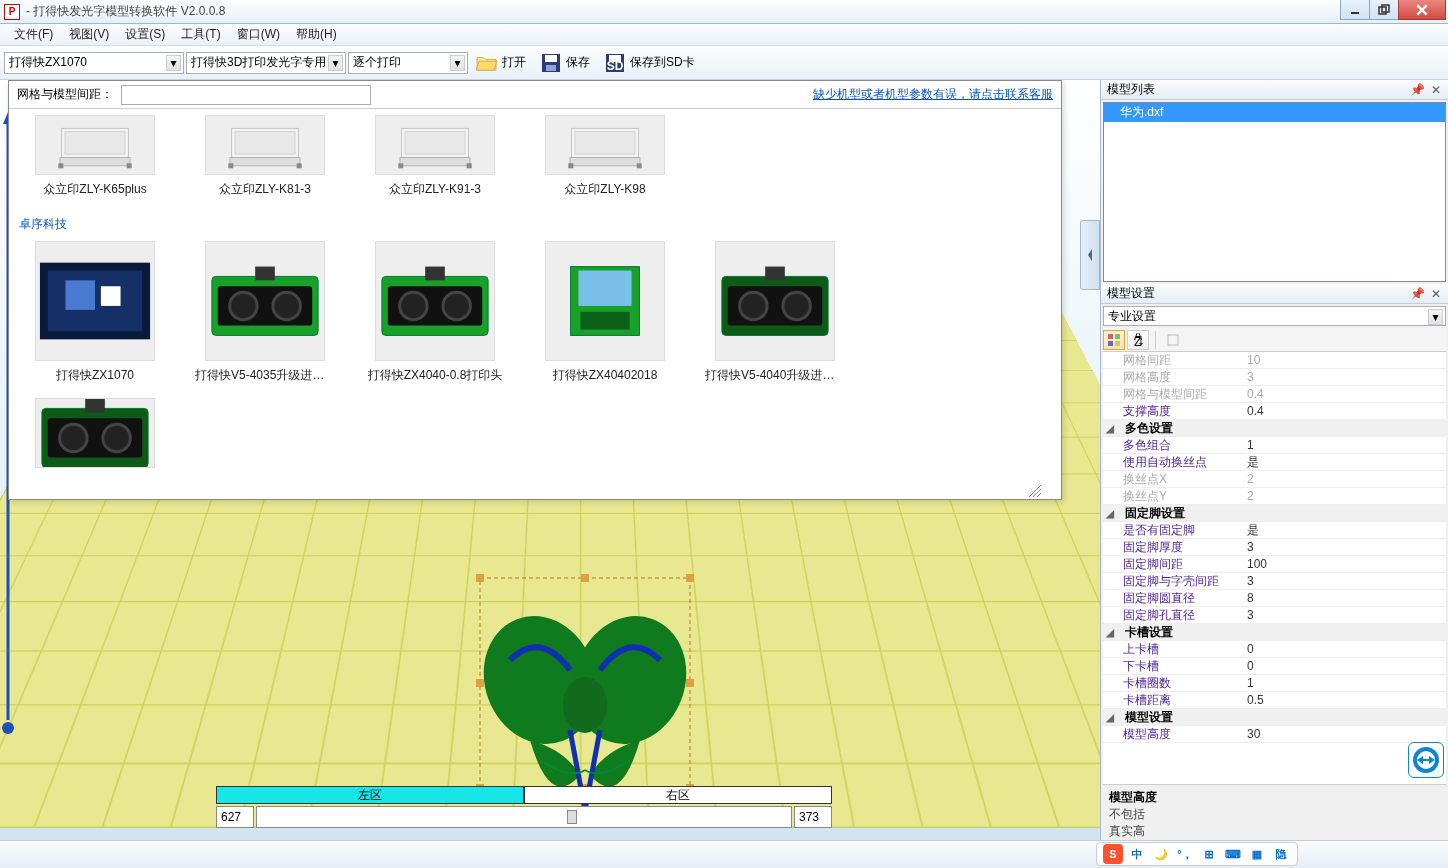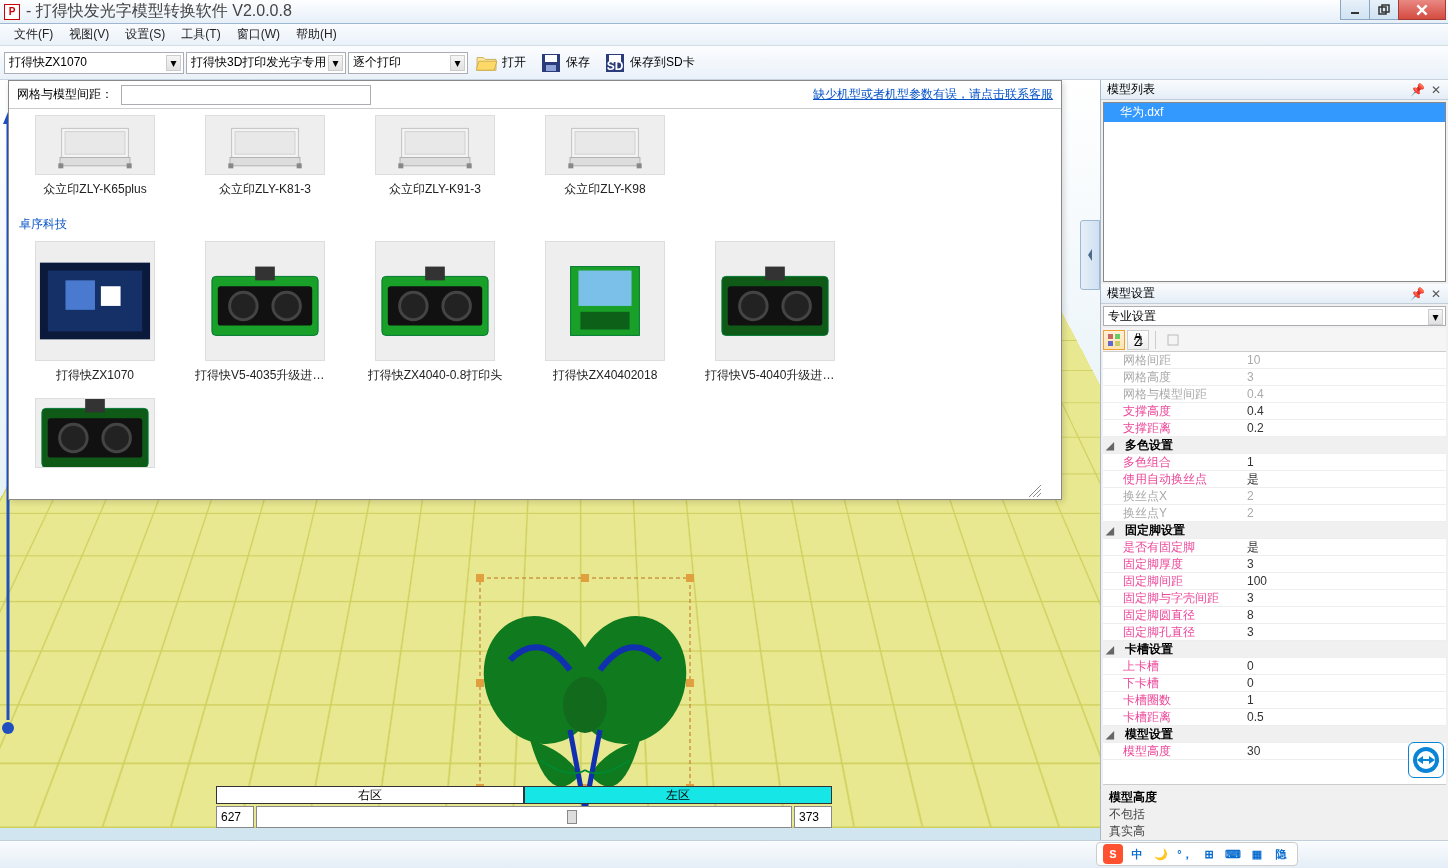--- a/index.html
+++ b/index.html
@@ -1,19 +1,19 @@
 <!DOCTYPE html>
 <html><head>
 <meta charset="utf-8">
 <style>
 *{box-sizing:border-box;margin:0;padding:0;font-family:"Microsoft YaHei",SimSun,Arial,sans-serif;font-size:12px}
 body{background:#fff;overflow:hidden;width:1448px;height:868px;position:relative}
 .titlebar{height:24px;background:linear-gradient(#fdfeff,#e6eff8);border-bottom:1px solid #9fb8d1;display:flex;align-items:center;padding:0 4px;position:relative}
 .titlebar-icon{width:16px;height:16px;background:#fff;border:1px solid #c00;margin-right:6px;display:flex;align-items:center;justify-content:center;color:#c00;font-size:10px;font-weight:bold}
-.titlebar-text{color:#444;font-size:16px}
+.titlebar-text{color:#444;font-size:12px}
 .win-controls{position:absolute;right:2px;top:0;display:flex}
 .win-btn{width:30px;height:20px;display:flex;align-items:center;justify-content:center;border:1px solid #8aa6c1;border-top:none;background:linear-gradient(#e8f1fa,#d0e2f3);margin-left:-1px}
 .win-btn.min svg,.win-btn.max svg{width:12px;height:12px}
 .win-btn.close{background:linear-gradient(#e98882,#d44b40);width:48px;border-color:#a03b36}
 .menubar{height:22px;background:linear-gradient(#fafcfe,#e9f1f9);display:flex;align-items:center;padding:0 6px;border-bottom:1px solid #d4dce4}
 .menu-item{padding:2px 8px;color:#222}
 .toolbar{height:34px;background:linear-gradient(#fcfdff,#e9f1f9);border-bottom:1px solid #c7d3de;display:flex;align-items:center;padding:0 4px;gap:2px}
 .combo{height:22px;background:#fff;border:1px solid #abadb3;display:flex;align-items:center;padding:0 4px;position:relative}
 .combo-arrow{position:absolute;right:2px;top:2px;width:15px;height:16px;background:linear-gradient(#f5f5f5,#e1e1e1);border:1px solid #ccc;display:flex;align-items:center;justify-content:center}
 .tool-btn{height:28px;display:flex;align-items:center;padding:0 6px;gap:4px}
@@ -54,21 +54,21 @@
 .model-list{height:180px;background:#fff;border:1px solid #888;margin:2px;overflow:auto}
 .model-list-item{background:#3399ff;color:#fff;padding:1px 16px}
 .panel-body{flex:1;display:flex;flex-direction:column;overflow:hidden}
 .settings-combo{margin:2px;height:20px;border:1px solid #abadb3;background:#fff;display:flex;align-items:center;padding:0 4px;position:relative}
 .settings-toolbar{height:24px;margin:0 2px;display:flex;align-items:center;gap:2px;border-bottom:1px solid #ccc;background:#f5f5f5}
 .settings-tool{width:22px;height:20px;border:1px solid #ccc;background:linear-gradient(#fff,#eee);display:flex;align-items:center;justify-content:center}
 .settings-tool.active{border-color:#f0a030;background:linear-gradient(#fff0d8,#ffe4b0)}
 .prop-grid{flex:1;overflow:auto;background:#fff;margin:0 2px}
 .prop-row{display:flex;height:17px;border-bottom:1px solid #eee;align-items:center}
 .prop-row.header{background:#f0f0f0;font-weight:bold}
-.prop-key{width:140px;padding-left:20px;color:#ec4899}
+.prop-key{width:140px;padding-left:20px;color:#4c1d95}
 .prop-key.sub{padding-left:20px}
 .prop-row.header .prop-key{padding-left:10px;color:#000}
 .prop-val{flex:1;padding-left:4px;color:#333}
 .prop-row.disabled .prop-key,.prop-row.disabled .prop-val{color:#aaa}
 .prop-toggle{width:10px;text-align:center;color:#666;margin-left:2px;font-size:10px}
 .desc-panel{height:56px;background:#f0f0f0;border-top:1px solid #ccc;margin:0 2px;padding:4px 6px}
 .desc-title{font-weight:bold}
 .desc-text{color:#444}
 .statusbar{position:absolute;left:0;right:0;bottom:0;height:28px;background:linear-gradient(#fafcfe,#e4edf6);border-top:1px solid #c2cfdb;display:flex;align-items:center}
 .ime-bar{position:absolute;right:150px;bottom:2px;height:24px;display:flex;align-items:center;gap:4px;background:#fff;border:1px solid #ccc;border-radius:4px;padding:0 6px}
@@ -328,22 +328,22 @@
       </div>
       <svg class="resize-bar" viewBox="0 0 16 16">
           <line x1="4" y1="16" x2="16" y2="4" stroke="#888"></line>
           <line x1="8" y1="16" x2="16" y2="8" stroke="#888"></line>
           <line x1="12" y1="16" x2="16" y2="12" stroke="#888"></line>
         </svg>
     </div>
 
     <div class="zone-bar">
       <div class="zone-labels">
+        <div class="zone-label active">左区</div>
         <div class="zone-label">右区</div>
-        <div class="zone-label active">左区</div>
       </div>
       <div class="zone-controls">
         <div class="zone-num">627</div>
         <div class="zone-slider">
           <div class="zone-slider-thumb" style="left:58%"></div>
         </div>
         <div class="zone-num">373</div>
       </div>
     </div>
 
@@ -412,24 +412,20 @@
             <div class="prop-val">3</div>
           </div>
           <div class="prop-row disabled">
             <div class="prop-key sub">网格与模型间距</div>
             <div class="prop-val">0.4</div>
           </div>
           <div class="prop-row">
             <div class="prop-key sub">支撑高度</div>
             <div class="prop-val">0.4</div>
           </div>
-          <div class="prop-row">
-            <div class="prop-key sub">支撑距离</div>
-            <div class="prop-val">0.2</div>
-          </div>
           <div class="prop-row header">
             <span class="prop-toggle">◢</span>
             <div class="prop-key">多色设置</div>
           </div>
           <div class="prop-row">
             <div class="prop-key sub">多色组合</div>
             <div class="prop-val">1</div>
           </div>
           <div class="prop-row">
             <div class="prop-key sub">使用自动换丝点</div>

